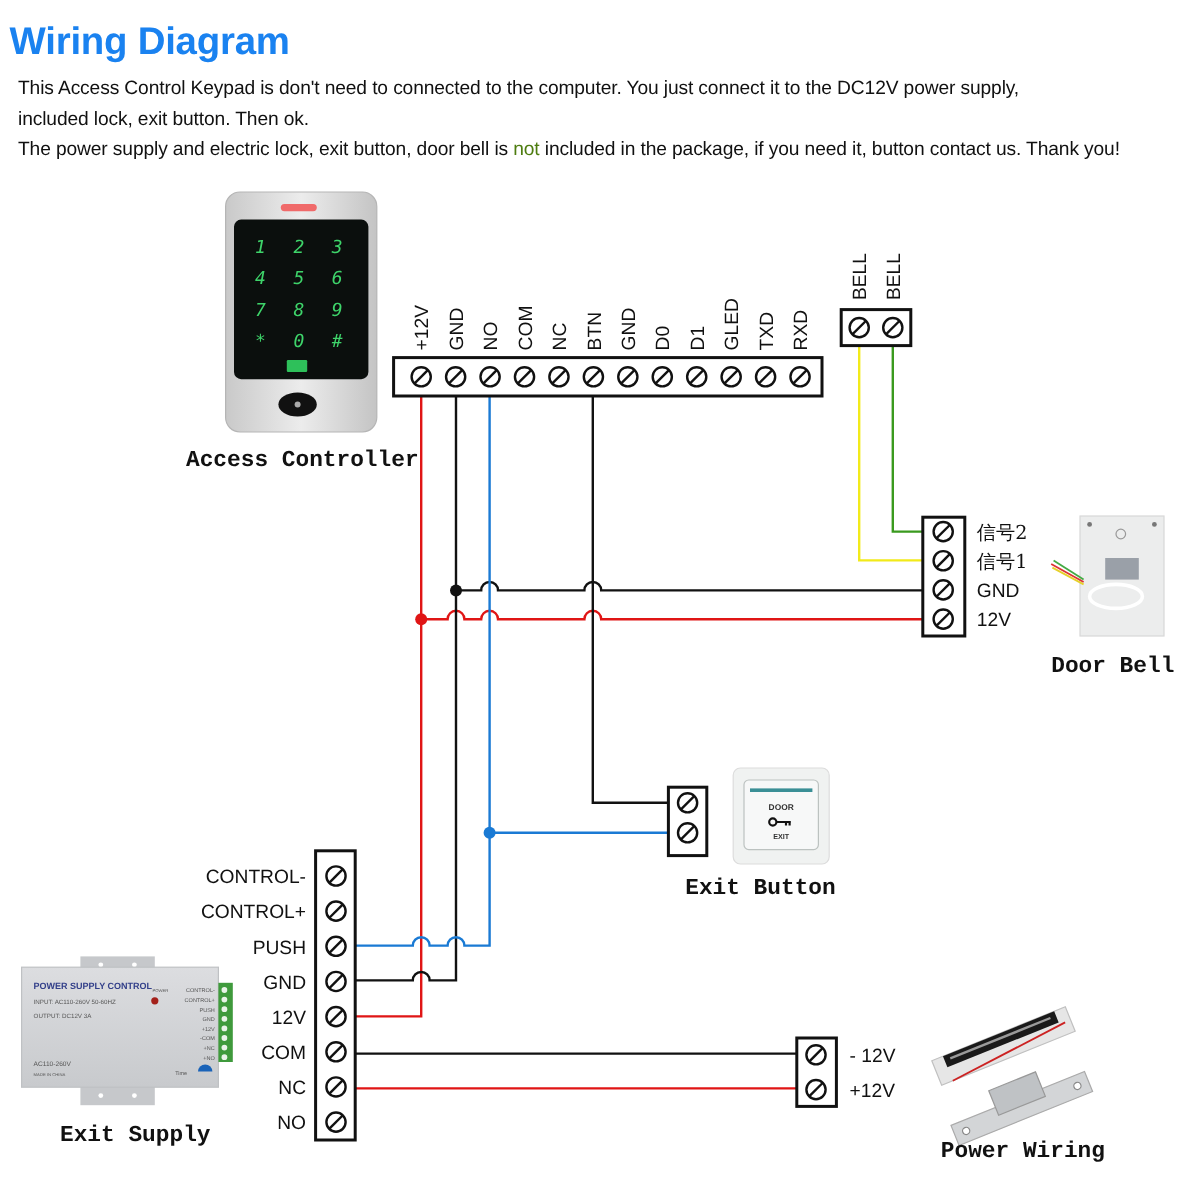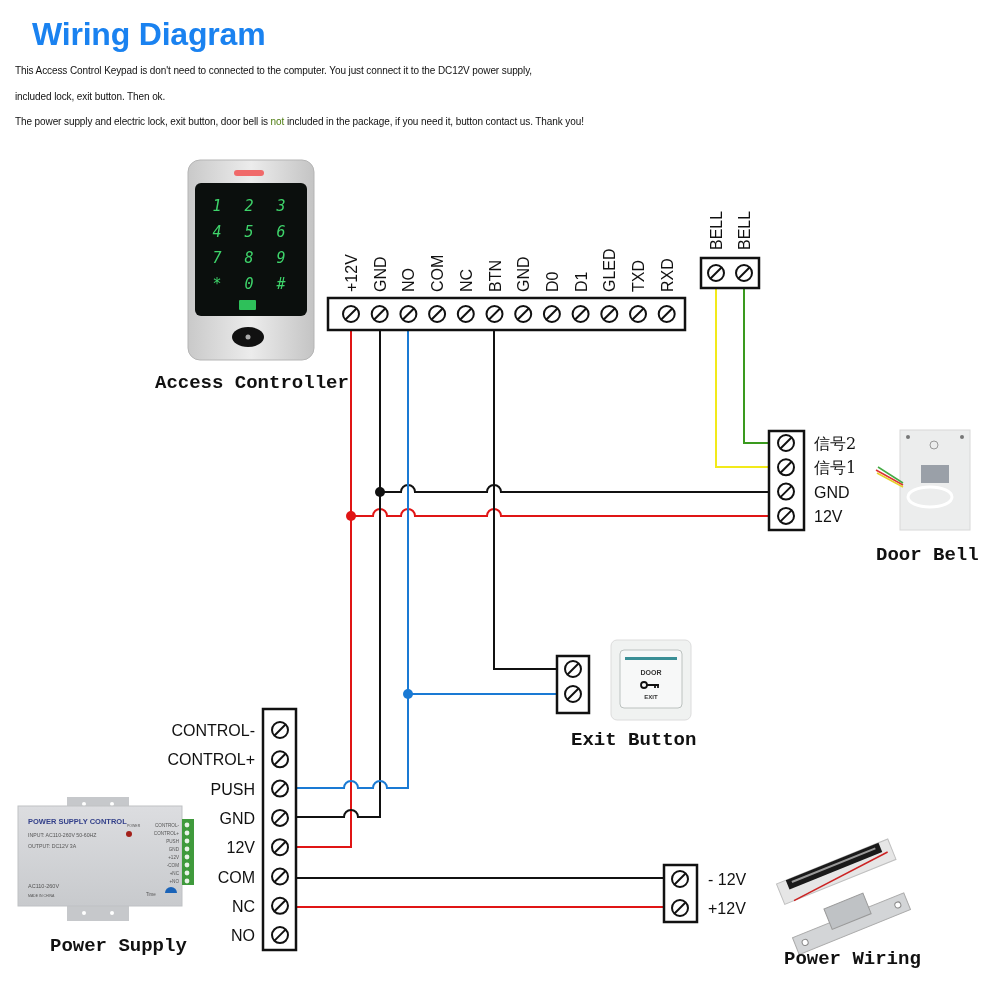--- a/index.html
+++ b/index.html
@@ -1,18 +1,18 @@
 <!DOCTYPE html>
 <html><head>
 <meta charset="utf-8">
 <style>
   html, body { margin: 0; padding: 0; background: #ffffff; }
   body { width: 1000px; height: 1000px; position: relative; overflow: hidden; font-family: "Liberation Sans", sans-serif; color: #111; }
-  .title { position: absolute; left: 32px; top: 16px; font-size: 32px; font-weight: bold; color: #1a82f0; letter-spacing: -0.2px; }
-  .para { position: absolute; left: 15px; font-size: 10px; color: #111; white-space: nowrap; letter-spacing: -0.1px; }
+  .title { position: absolute; left: 8px; top: 16px; font-size: 32px; font-weight: bold; color: #1a82f0; letter-spacing: -0.2px; }
+  .para { position: absolute; left: 15px; font-size: 16px; color: #111; white-space: nowrap; letter-spacing: -0.1px; }
   .para .red { color: #4d7c0f; }
   .label { position: absolute; font-weight: bold; font-size: 19px; color: #111; white-space: nowrap; font-family: Liberation Mono, monospace; }
   svg#diagram { position: absolute; left: 0; top: 0; }
   .term-label { font-family: "Liberation Sans", sans-serif; font-size: 16px; fill: #111; }
   .term-label-v { font-family: "Liberation Sans", sans-serif; font-size: 16px; fill: #111; }
   .cn-label { font-family: "DejaVu Serif", serif; font-size: 16px; fill: #111; }
 </style>
 </head>
 <body>
 
@@ -356,14 +356,14 @@
       <rect x="830" y="900" width="42" height="22" fill="#bfc2c5" stroke="#999"></rect>
       <circle cx="800" cy="924" r="3" fill="#fff" stroke="#888"></circle>
       <circle cx="900" cy="924" r="3" fill="#fff" stroke="#888"></circle>
     </g>
   </g>
 </svg>
 
 <div class="label" style="left:155px; top:372px">Access Controller</div>
 <div class="label" style="left:876px; top:544px">Door Bell</div>
 <div class="label" style="left:571px; top:729px">Exit Button</div>
-<div class="label" style="left:50px; top:935px">Power Supply</div>
+<div class="label" style="left:50px; top:935px">Exit Supply</div>
 <div class="label" style="left:784px; top:948px">Power Wiring</div>
 
 </body></html>

